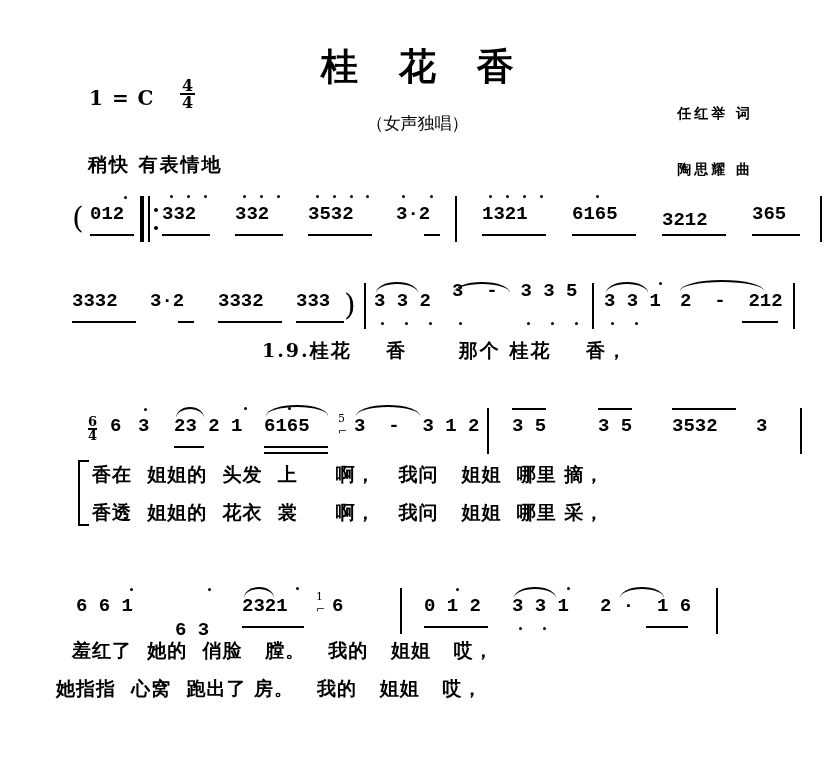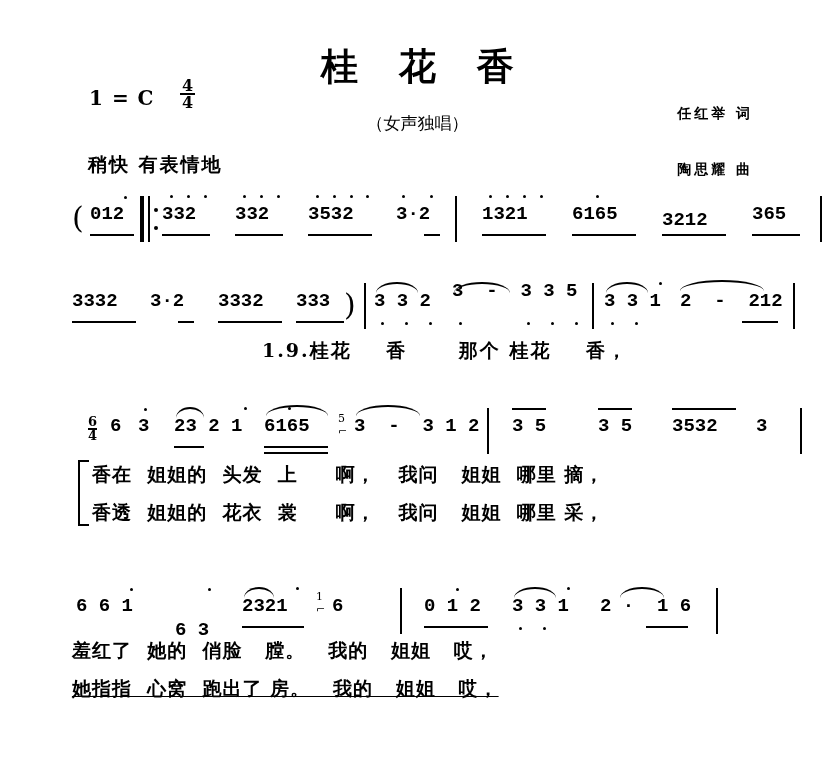--- a/index.html
+++ b/index.html
@@ -333,15 +333,15 @@
   <div class="dot" style="top:627px; left:543px;"></div>
   <div class="dot" style="top:587px; left:567px;"></div>
 
   <div class="tie" style="top:587px; left:620px; width:44px;"></div>
   <div class="note" style="top:595px; left:600px;">2 ·  1 6</div>
   <div class="ul1" style="top:626px; left:646px; width:42px;"></div>
 
   <div class="bar" style="top:588px; left:716px; height:46px;"></div>
 
   <div class="lyric" style="top:638px; left:72px; letter-spacing:1px;">羞红了  她的  俏脸   膛。   我的   姐姐   哎，</div>
-  <div class="lyric" style="top:676px; left:72px; letter-spacing:1px;text-decoration:underline;">她指指  心窝  跑出了 房。   我的   姐姐   哎，</div>
+  <div class="lyric" style="top:676px; left:56px; letter-spacing:1px;">她指指  心窝  跑出了 房。   我的   姐姐   哎，</div>
 
 </div>
 
 </body></html>

